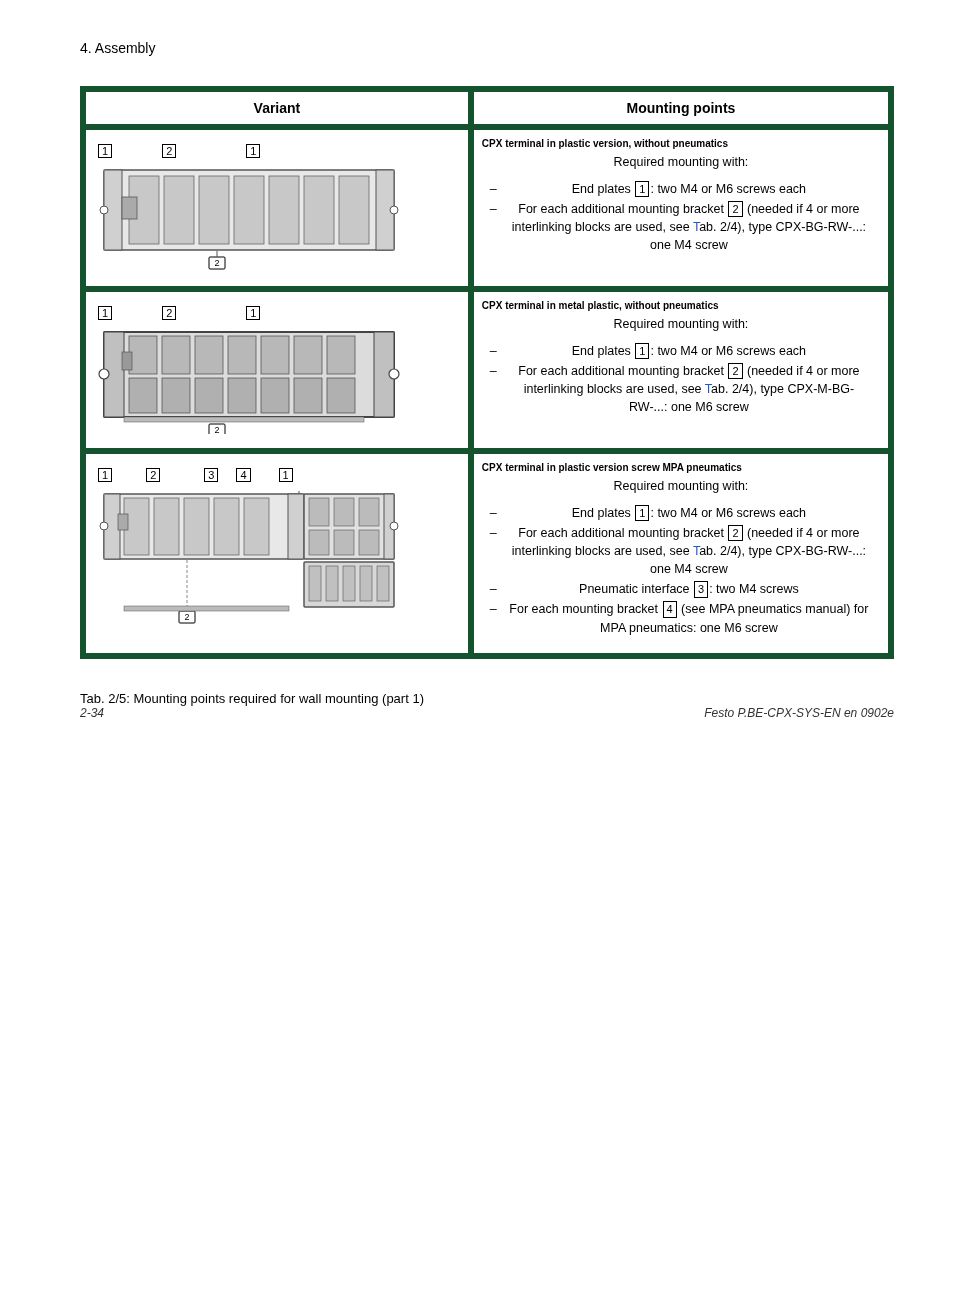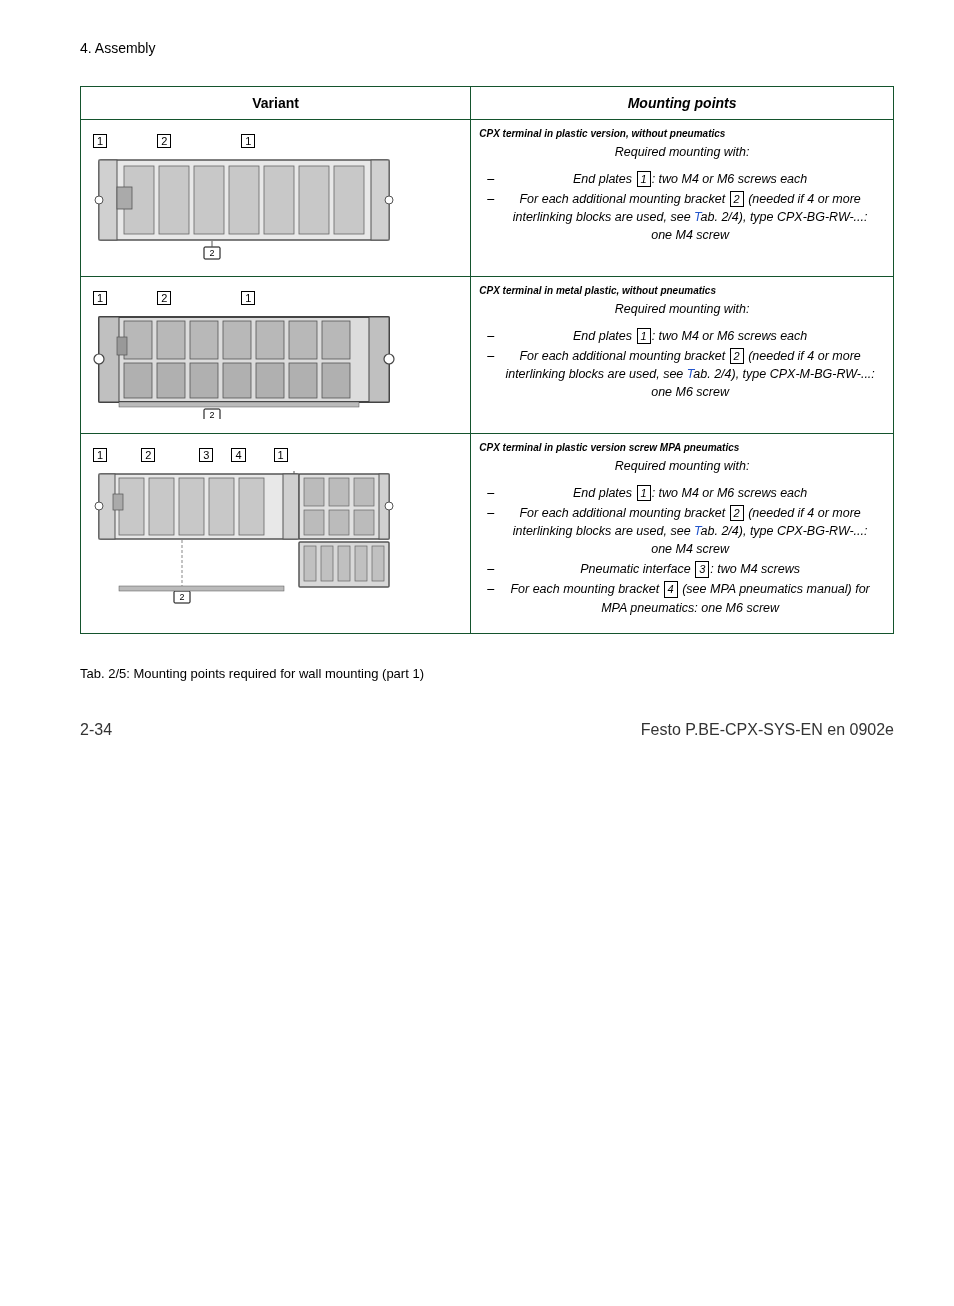--- a/index.html
+++ b/index.html
@@ -16,31 +16,31 @@
       font-size: 14px;
       font-weight: normal;
       margin-bottom: 30px;
     }
     .main-table {
       width: 100%;
       border-collapse: collapse;
       margin-top: 10px;
     }
     .main-table th, .main-table td {
-      border: 1px solid #14532d;
+      border: 6px solid #14532d;
       vertical-align: top;
       padding: 8px 8px;
     }
     .main-table th {
       font-weight: bold;
       font-size: 14px;
       background: #fff;
     }
     .col-variant { width: 48%; }
-    .col-mounting { width: 52%; font-style: italic; }
+    .col-mounting { width: 52%; }
 
     .section-title {
       font-weight: bold;
       font-size: 10px;
       margin-bottom: 4px;
     }
     .section-body {
       font-size: 12.5px;
       line-height: 1.5;
       text-align: center;
@@ -83,23 +83,23 @@
     
     svg { display: block; }
 
     .caption {
       margin-top: 32px;
       font-size: 13px;
     }
     .footer {
       display: flex;
       justify-content: space-between;
-      margin-top: 40px;
-      font-size: 16px;
+      font-size: 12px;
       color: #333;
+      font-style: italic;
     }
   </style>
 </head>
 <body>
 
 <p class="page-heading">4.   Assembly</p>
 
 <table class="main-table">
   <thead>
     <tr>

